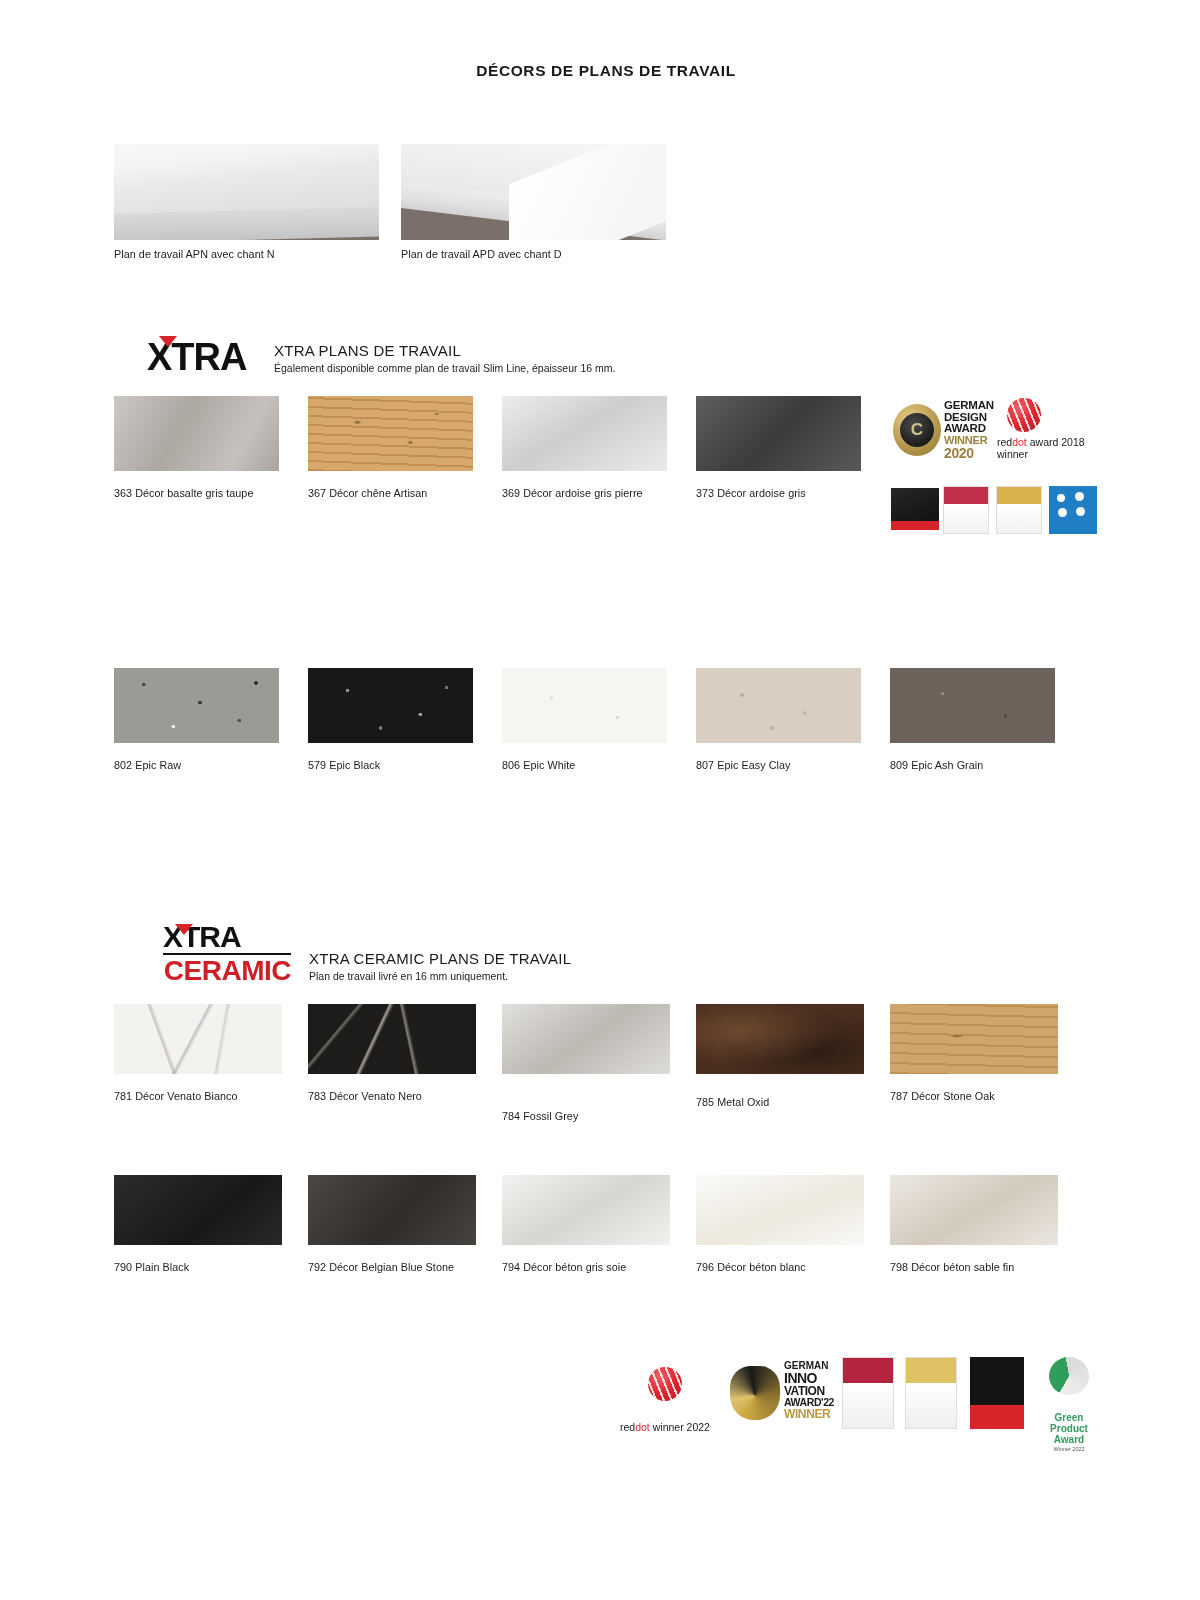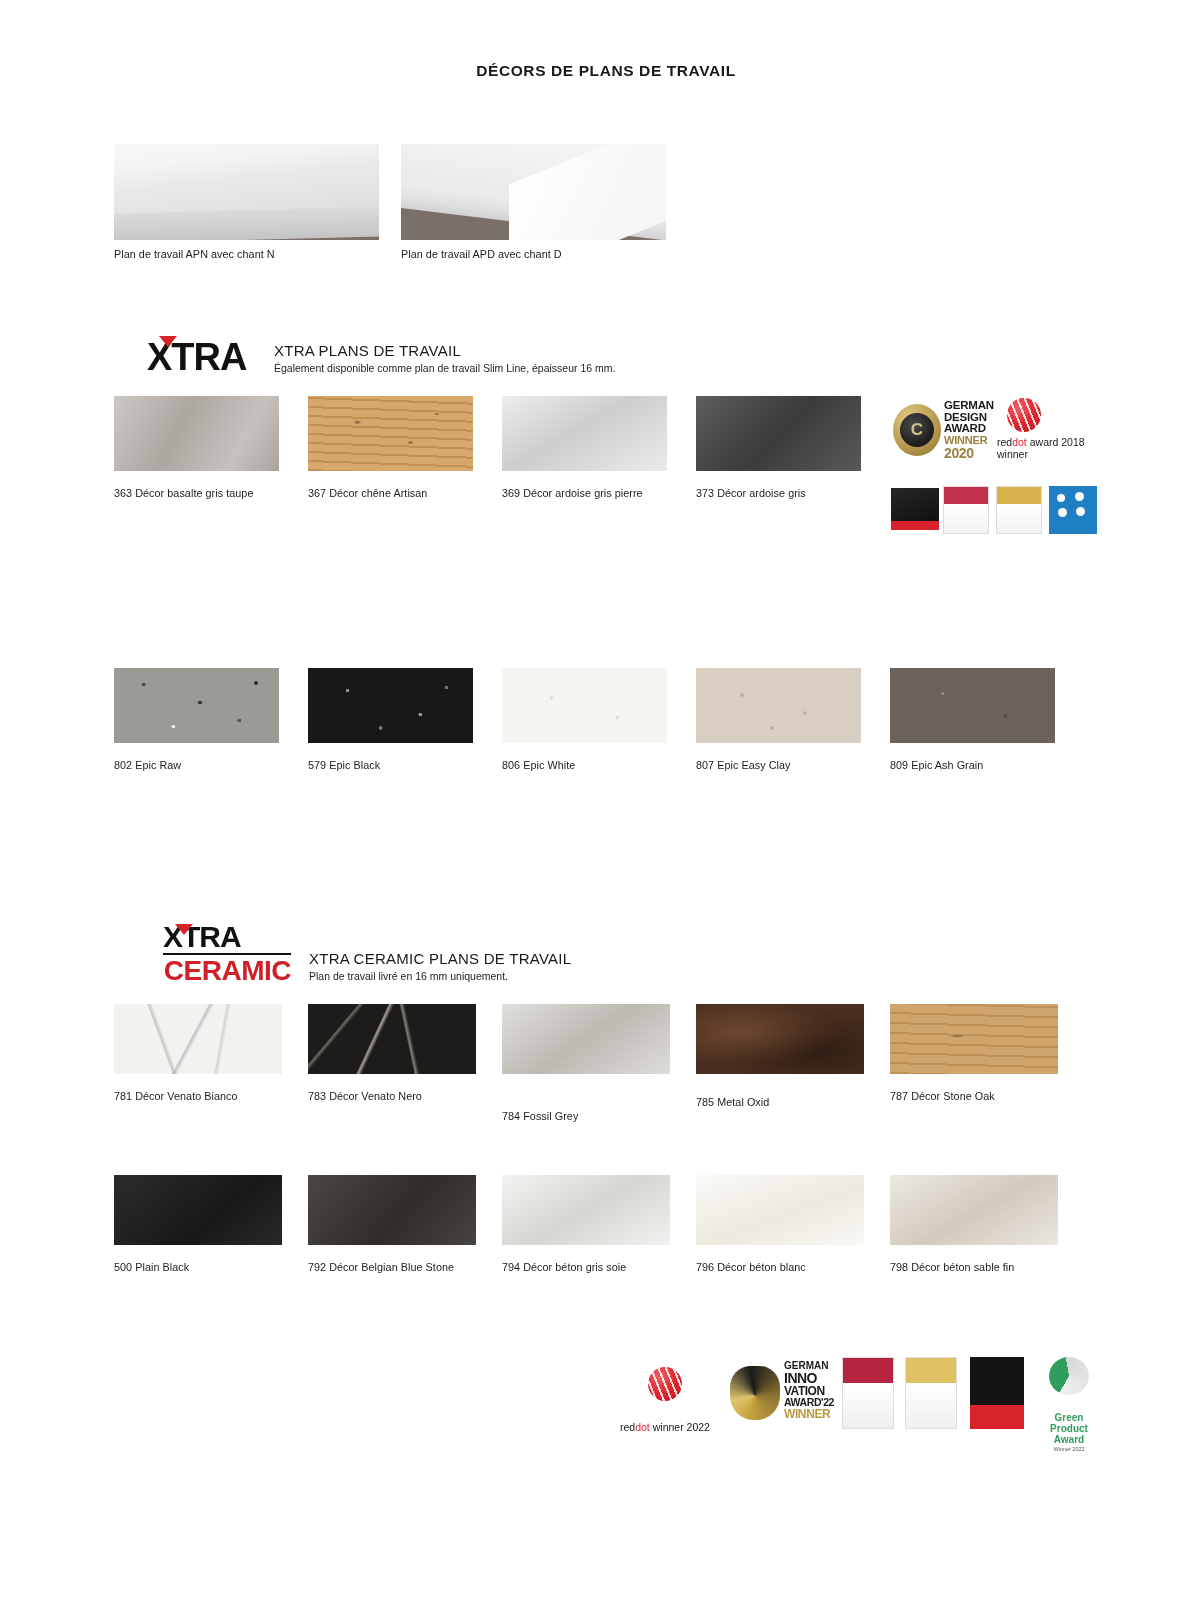--- a/index.html
+++ b/index.html
@@ -227,21 +227,21 @@
       <div class="caption" style="position: absolute; left: 308px; top: 1090px;">783 Décor Venato Nero</div>
       <div class="swatch" style="position: absolute; left: 502px; top: 1004px; width: 168px; height: 70px; background: linear-gradient(145deg, rgba(255, 255, 255, 0.45) 0%, rgba(150, 145, 138, 0.25) 50%, rgba(255, 255, 255, 0.4) 100%), rgb(201, 198, 192);"></div>
       <div class="caption" style="position: absolute; left: 502px; top: 1090px; margin-top: 20px;">784 Fossil Grey</div>
       <div class="swatch" style="position: absolute; left: 696px; top: 1004px; width: 168px; height: 70px; background: radial-gradient(at 28% 40%, rgba(140, 95, 60, 0.55) 0%, transparent 55%), radial-gradient(at 72% 66%, rgba(30, 18, 12, 0.6) 0%, transparent 60%), rgb(74, 46, 31);"></div>
       <div class="caption" style="position: absolute; left: 696px; top: 1090px; margin-top: 6px;">785 Metal Oxid</div>
       <div class="swatch" style="position: absolute; left: 890px; top: 1004px; width: 168px; height: 70px; background: repeating-linear-gradient(1.5deg, rgba(120, 80, 35, 0.14) 0px, rgba(120, 80, 35, 0.14) 2px, rgba(255, 235, 200, 0.12) 2px, rgba(255, 235, 200, 0.12) 10px), radial-gradient(10px 2px at 40% 46%, rgb(107, 71, 32) 0%, transparent 75%), rgb(201, 155, 94);"></div>
       <div class="caption" style="position: absolute; left: 890px; top: 1090px;">787 Décor Stone Oak</div>
     </div>
   <div id="ceramic-row2">
       <div class="swatch" style="position: absolute; left: 114px; top: 1175px; width: 168px; height: 70px; background: linear-gradient(140deg, rgba(255, 255, 255, 0.05) 0%, rgba(0, 0, 0, 0.25) 60%, rgba(255, 255, 255, 0.04) 100%), rgb(34, 31, 31);"></div>
-      <div class="caption" style="position: absolute; left: 114px; top: 1261px;">500 Plain Black</div>
+      <div class="caption" style="position: absolute; left: 114px; top: 1261px;">790 Plain Black</div>
       <div class="swatch" style="position: absolute; left: 308px; top: 1175px; width: 168px; height: 70px; background: linear-gradient(130deg, rgba(255, 255, 255, 0.08) 0%, rgba(0, 0, 0, 0.2) 55%, rgba(255, 255, 255, 0.06) 100%), rgb(59, 55, 52);"></div>
       <div class="caption" style="position: absolute; left: 308px; top: 1261px;">792 Décor Belgian Blue Stone</div>
       <div class="swatch" style="position: absolute; left: 502px; top: 1175px; width: 168px; height: 70px; background: linear-gradient(150deg, rgba(255, 255, 255, 0.6) 0%, rgba(190, 188, 182, 0.3) 50%, rgba(255, 255, 255, 0.55) 100%), rgb(226, 224, 220);"></div>
       <div class="caption" style="position: absolute; left: 502px; top: 1261px;">794 Décor béton gris soie</div>
       <div class="swatch" style="position: absolute; left: 696px; top: 1175px; width: 168px; height: 70px; background: linear-gradient(160deg, rgba(255, 255, 255, 0.7) 0%, rgba(225, 220, 205, 0.35) 55%, rgba(255, 255, 255, 0.6) 100%), rgb(242, 239, 231);"></div>
       <div class="caption" style="position: absolute; left: 696px; top: 1261px;">796 Décor béton blanc</div>
       <div class="swatch" style="position: absolute; left: 890px; top: 1175px; width: 168px; height: 70px; background: linear-gradient(150deg, rgba(255, 255, 255, 0.5) 0%, rgba(195, 185, 168, 0.32) 52%, rgba(255, 255, 255, 0.45) 100%), rgb(217, 210, 198);"></div>
       <div class="caption" style="position: absolute; left: 890px; top: 1261px;">798 Décor béton sable fin</div>
     </div>
 

